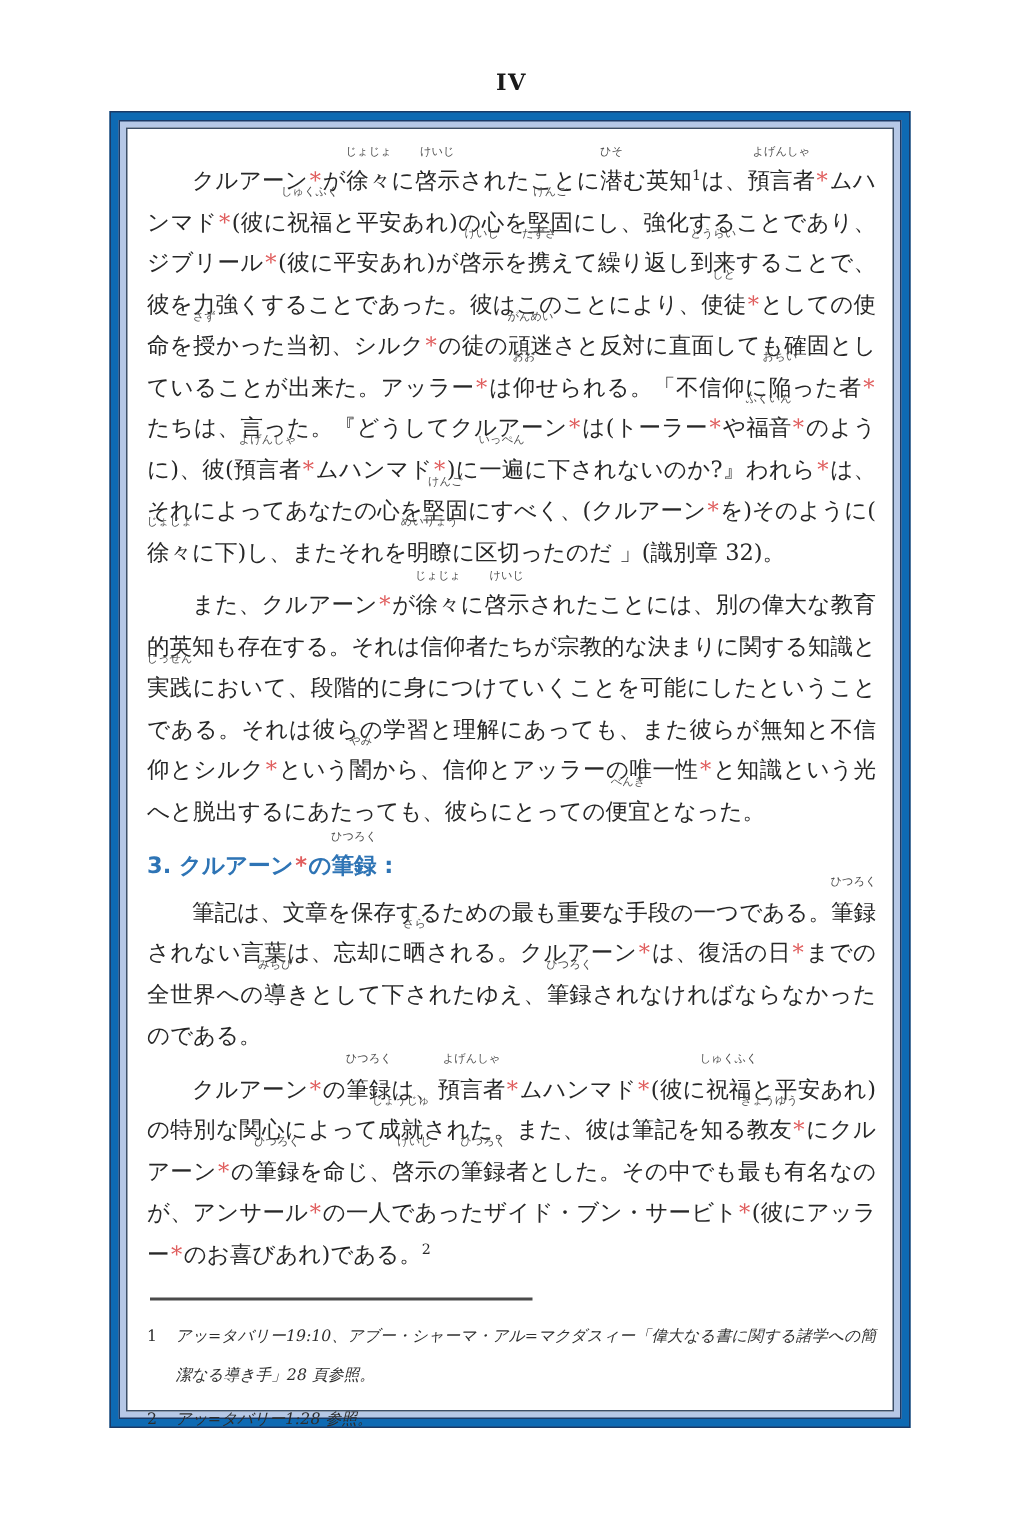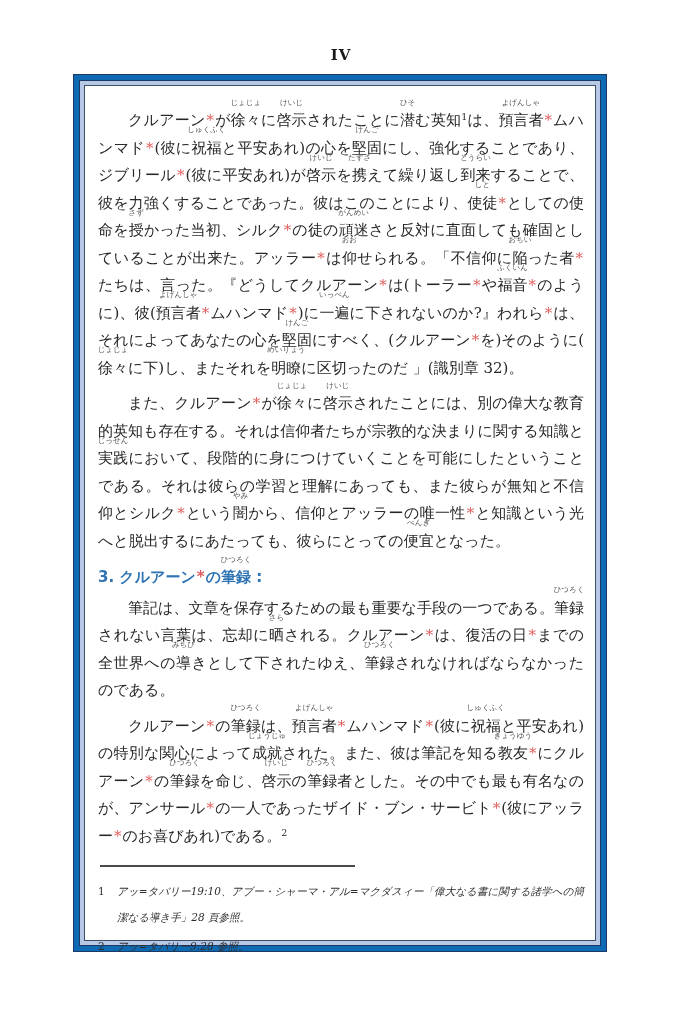--- a/index.html
+++ b/index.html
@@ -72,21 +72,21 @@
   .rt {
     position: absolute;
     left: 50%;
     top: -8.5px;
     transform: translateX(-50%);
     font-size: 7.5px;
     line-height: 1;
     color: #4d4d4d;
     white-space: nowrap;
     font-weight: normal;
-    font-family: Liberation Serif, serif;
+    font-family: Liberation Mono, monospace;
   }
   .star { color: #e05f5f; padding: 0 1px; }
   .fnref { font-size: 9.5px; line-height: 0; position: relative; top: -5px; color: #272727; }
   .fn-rule {
     margin-top: 15px;
     margin-left: 2px;
     width: 255px;
     border-top: 2px solid #4a4a4a;
   }
   .footnotes { margin-top: 11px; }
@@ -116,20 +116,20 @@
           <p class="para">筆記は、文章を保存するための最も重要な手段の一つである。<span class="rb">筆録<span class="rt">ひつろく</span></span>されない言葉は、忘却に<span class="rb">晒<span class="rt">さら</span></span>される。クルアーン<span class="star">*</span>は、復活の日<span class="star">*</span>までの全世界への<span class="rb">導<span class="rt">みちび</span></span>きとして下されたゆえ、<span class="rb">筆録<span class="rt">ひつろく</span></span>されなければならなかったのである。</p>
           <p class="para">クルアーン<span class="star">*</span>の<span class="rb">筆録<span class="rt">ひつろく</span></span>は、<span class="rb">預言者<span class="rt">よげんしゃ</span></span><span class="star">*</span>ムハンマド<span class="star">*</span>(彼に<span class="rb">祝福<span class="rt">しゅくふく</span></span>と平安あれ)の特別な関心によって<span class="rb">成就<span class="rt">じょうじゅ</span></span>された。また、彼は筆記を知る<span class="rb">教友<span class="rt">きょうゆう</span></span><span class="star">*</span>にクルアーン<span class="star">*</span>の<span class="rb">筆録<span class="rt">ひつろく</span></span>を命じ、<span class="rb">啓示<span class="rt">けいじ</span></span>の<span class="rb">筆録<span class="rt">ひつろく</span></span>者とした。その中でも最も有名なのが、アンサール<span class="star">*</span>の一人であったザイド・ブン・サービト<span class="star">*</span>(彼にアッラー<span class="star">*</span>のお喜びあれ)である。<span class="fnref">2</span></p>
           <div class="fn-rule"></div>
           <div class="footnotes">
             <div class="fn">
               <span class="fn-num">1</span>
               <span class="fn-text">アッ=タバリー19:10、アブー・シャーマ・アル=マクダスィー「偉大なる書に関する諸学への簡潔なる導き手」28 頁参照。</span>
             </div>
             <div class="fn">
               <span class="fn-num">2</span>
-              <span class="fn-text">アッ=タバリー9:28 参照。</span>
+              <span class="fn-text">アッ=タバリー1:28 参照。</span>
             </div>
           </div>
         </div>
       </div>
     </div>
   </div>
 </div>
 
 </body></html>

